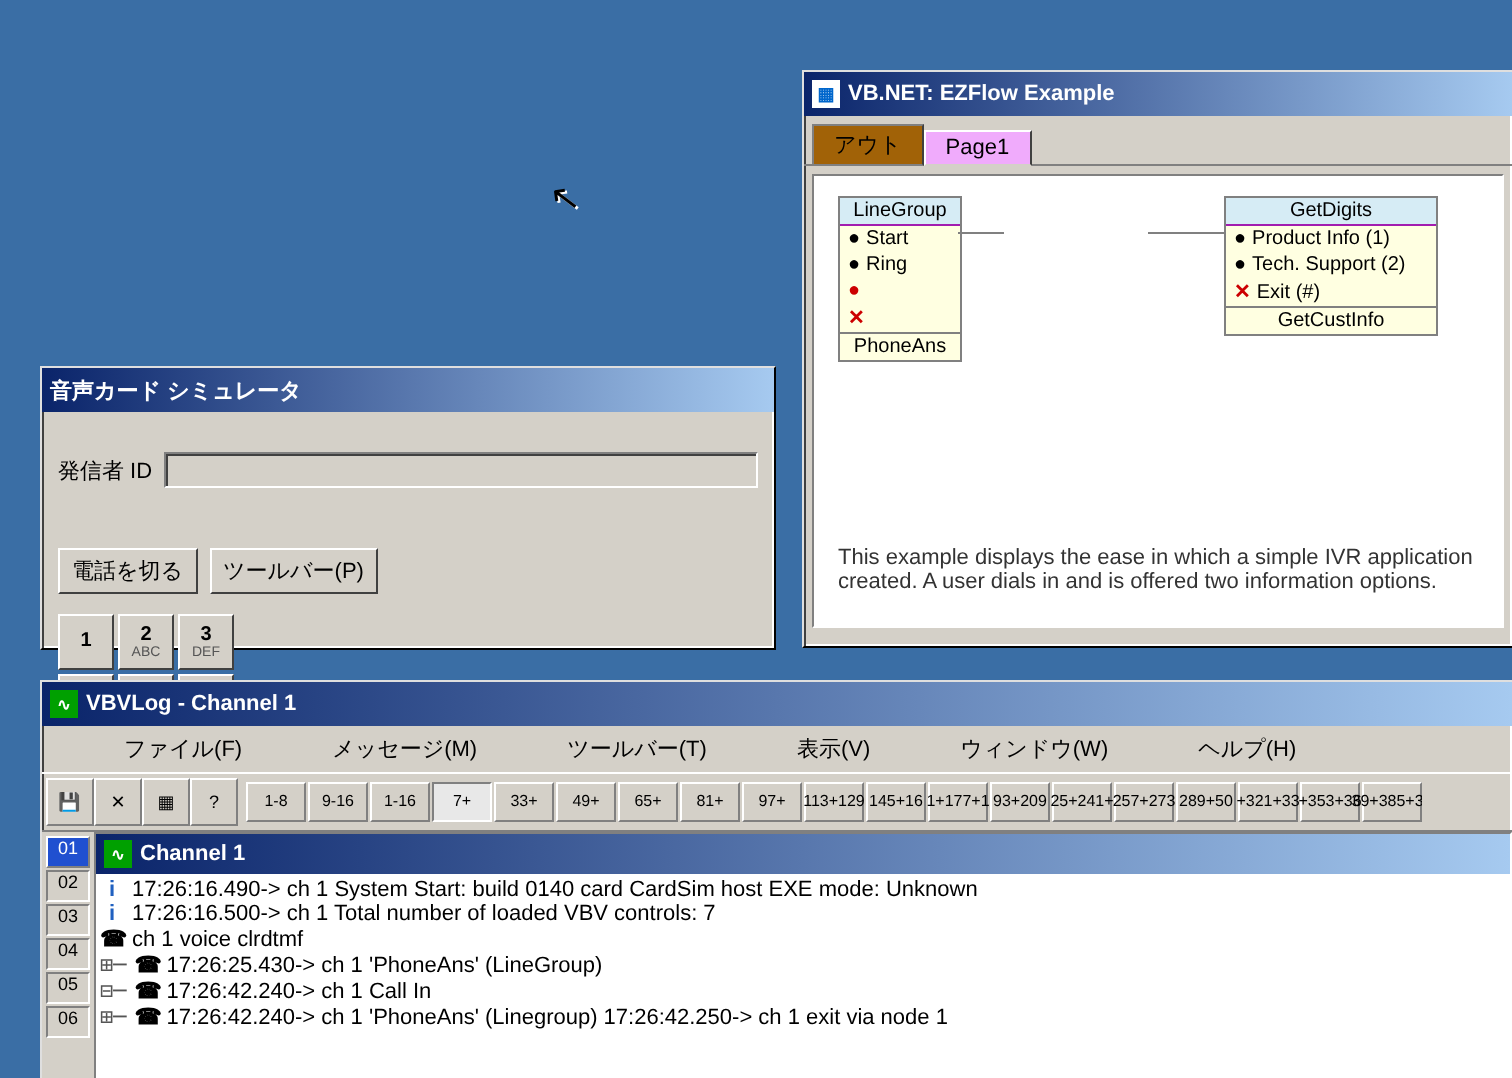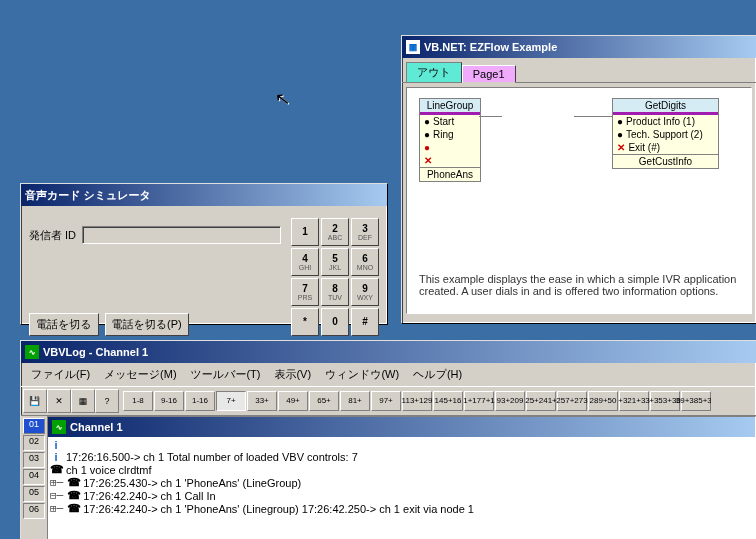--- a/index.html
+++ b/index.html
@@ -1,49 +1,49 @@
 <!DOCTYPE html>
 <html><head>
 <meta charset="utf-8">
 <style>
 html,body{margin:0;padding:0;width:756px;height:539px;background:#3A6EA5;font-family:"MS UI Gothic","MS Sans Serif",sans-serif;font-size:11px;overflow:hidden;}
 .window{position:absolute;background:#D4D0C8;border:1px solid #000;border-top-color:#DFDFDF;border-left-color:#DFDFDF;box-shadow:1px 1px 0 #404040 inset,-1px -1px 0 #fff inset;}
 .titlebar{height:18px;background:linear-gradient(to right,#0A246A,#A6CAF0);color:#fff;font-weight:bold;padding:2px 4px;display:flex;align-items:center;gap:4px;font-size:11px;}
 .titlebar .icon{width:14px;height:14px;background:#fff;display:inline-block;}
 
 #simwin{left:20px;top:183px;width:366px;height:140px;}
-#simwin .body{display:flex;padding:12px 8px 8px 8px;gap:10px;}
+#simwin .body{display:flex;padding:12px 8px 8px 8px;gap:10px;flex-direction:column;}
 .col-left{flex:1;display:flex;flex-direction:column;justify-content:space-between;}
 .caller{display:flex;align-items:center;gap:6px;margin-top:8px;}
 .caller label{font-size:11px;}
 .caller .field{flex:1;height:16px;border:1px solid;border-color:#808080 #fff #fff #808080;background:#D4D0C8;box-shadow:inset 1px 1px 0 #404040;}
 .btnrow{display:flex;gap:6px;margin-top:30px;}
 .btn{border:1px solid;border-color:#fff #404040 #404040 #fff;background:#D4D0C8;padding:3px 6px;font-size:11px;min-width:50px;text-align:center;}
 .btn.default{border:1px solid #000;box-shadow:inset 1px 1px 0 #fff,inset -1px -1px 0 #404040;}
 .keypad{display:grid;grid-template-columns:repeat(3,28px);grid-template-rows:repeat(4,28px);gap:2px;}
 .key{border:1px solid;border-color:#fff #404040 #404040 #fff;background:#D4D0C8;display:flex;flex-direction:column;align-items:center;justify-content:center;font-size:10px;line-height:1;}
 .key .num{font-weight:bold;}
 .key .let{font-size:7px;color:#555;}
 
 #ezwin{left:401px;top:35px;width:354px;height:287px;border-right:none;}
 #ezwin .tabs{display:flex;padding:3px 4px 0 4px;border-bottom:1px solid #808080;gap:0;align-items:flex-end;}
 .tab{border:1px solid;border-color:#fff #404040 #D4D0C8 #fff;background:#f0abfc;padding:2px 10px;font-size:11px;position:relative;top:1px;}
-.tab.inactive{border-color:#808080 #404040 #808080 #808080;background:#5eead4;}
+.tab.inactive{border-color:#808080 #404040 #808080 #808080;background:#a16207;}
 .canvas{background:#fff;margin:4px;border:1px solid;border-color:#808080 #fff #fff #808080;height:225px;position:relative;overflow:hidden;}
 .node{position:absolute;border:1px solid #808080;background:#FFFFE1;font-size:10px;}
-.node .nhead{background:#D6ECF5;color:#000;text-align:center;font-weight:normal;padding:1px 2px;border-bottom:3px solid #a21caf;}
+.node .nhead{background:#D6ECF5;color:#000;text-align:center;font-weight:normal;padding:1px 2px;border-bottom:1px solid #a21caf;}
 .node .nrow{padding:1px 4px;display:flex;align-items:center;gap:3px;white-space:nowrap;}
 .exitx{color:#c00;font-weight:bold;}
 .node .nfoot{border-top:1px solid #808080;text-align:center;padding:1px;}
 .link{position:absolute;height:1px;background:#808080;}
 .caption{position:absolute;left:12px;top:185px;font-size:11px;color:#333;right:12px;}
 
 #logwin{left:20px;top:340px;width:735px;height:199px;border-bottom:none;border-right:none;}
 .menubar{display:flex;gap:2px;padding:2px 4px;font-size:11px;}
-.menubar span{padding:2px 6px;}
+.menubar span{padding:2px 6px;margin-left:31px;}
 .toolbar{display:flex;align-items:center;border-top:1px solid #fff;border-bottom:1px solid #808080;padding:2px;gap:0;}
 .tbtn{width:22px;height:22px;border:1px solid;border-color:#fff #808080 #808080 #fff;display:flex;align-items:center;justify-content:center;font-size:9px;}
 .tsep{width:4px;}
 .chbtn{width:28px;height:18px;font-size:8px;border:1px solid;border-color:#fff #808080 #808080 #fff;display:flex;align-items:center;justify-content:center;text-align:left;line-height:1;}
 .chbtn.pressed{border-color:#808080 #fff #fff #808080;background:#E8E8E8;}
 .logbody{display:flex;height:130px;}
 .chcol{display:flex;flex-direction:column;gap:1px;padding:2px;background:#D4D0C8;}
 .chnum{width:20px;height:14px;font-size:9px;text-align:center;border:1px solid;border-color:#808080 #fff #fff #808080;}
 .chnum.sel{background:#2050D0;color:#fff;border-color:#fff #808080 #808080 #fff;}
 .logpane{flex:1;border:1px solid;border-color:#808080 #fff #fff #808080;background:#D4D0C8;display:flex;flex-direction:column;}
@@ -69,21 +69,21 @@
     <span>音声カード シミュレータ</span>
   </div>
   <div class="body">
     <div class="col-left">
       <div class="caller">
         <label>発信者 ID</label>
         <div class="field"></div>
       </div>
       <div class="btnrow">
         <div class="btn">電話を切る</div>
-        <div class="btn">電話を切る(P)</div>
+        <div class="btn">ツールバー(P)</div>
       </div>
     </div>
     <div class="keypad" id="keypad">
         <div class="key">
           <span class="num">1</span>
         </div>
         <div class="key">
           <span class="num">2</span>
           <span class="let">ABC</span>
         </div>
@@ -229,20 +229,21 @@
         <div class="chnum">06</div>
       </div>
     <div class="logpane">
       <div class="titlebar">
         <span class="icon app">∿</span>
         <span>Channel 1</span>
       </div>
       <div class="loglines" id="loglines">
           <div class="logline">
             <span class="ico ico-i">i</span>
+            <span>17:26:16.490-&gt; ch 1 System Start: build 0140 card CardSim host EXE mode: Unknown</span>
           </div>
           <div class="logline">
             <span class="ico ico-i">i</span>
             <span>17:26:16.500-&gt; ch 1 Total number of loaded VBV controls: 7</span>
           </div>
           <div class="logline">
             <span class="ico ico-phone">☎</span>
             <span>ch 1 voice clrdtmf</span>
           </div>
           <div class="logline">

